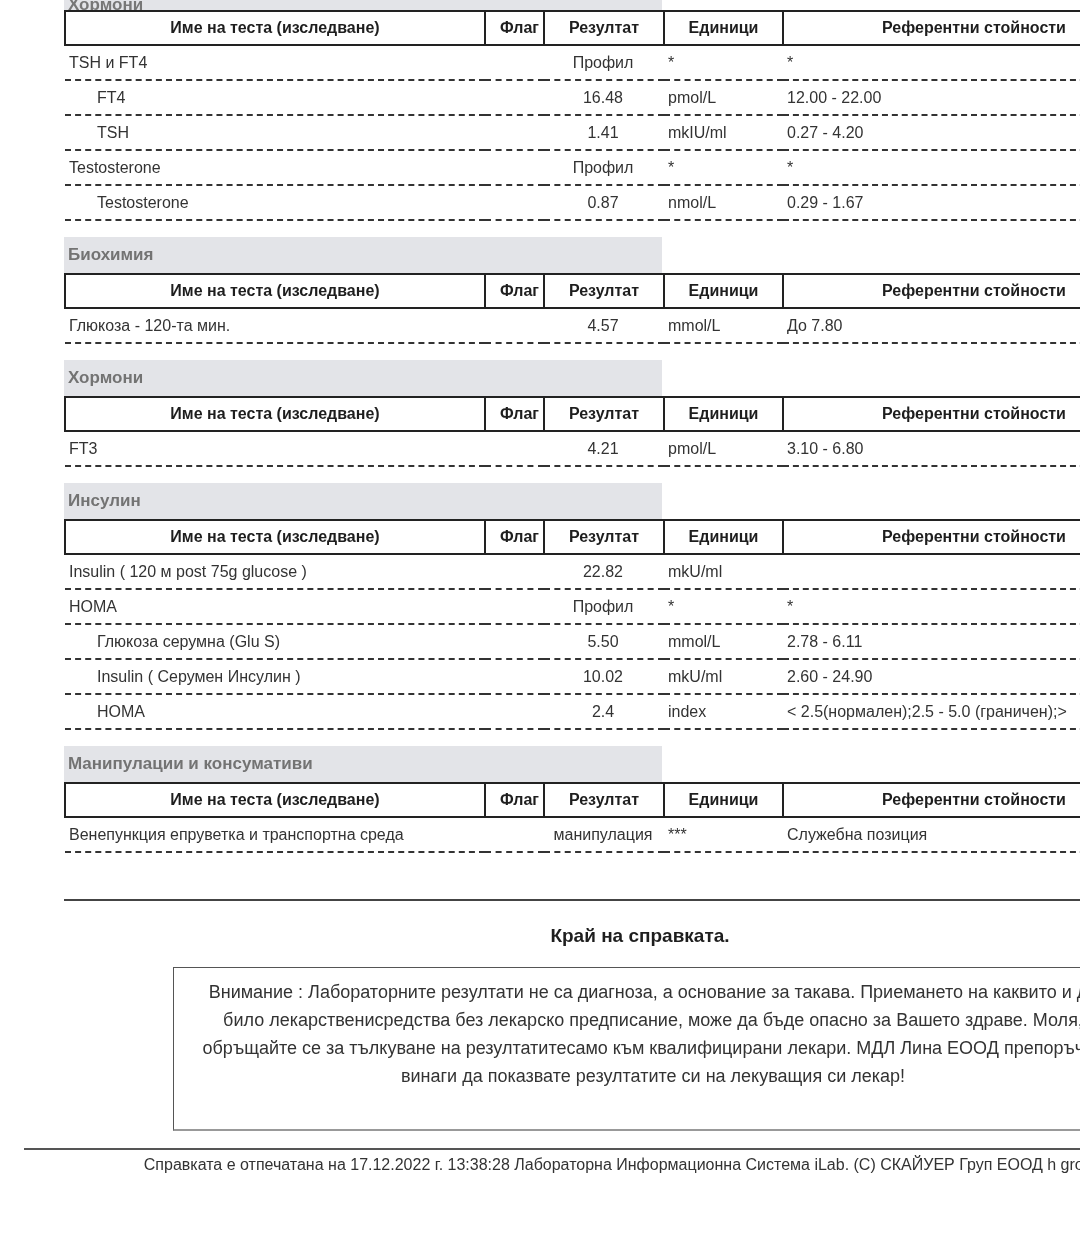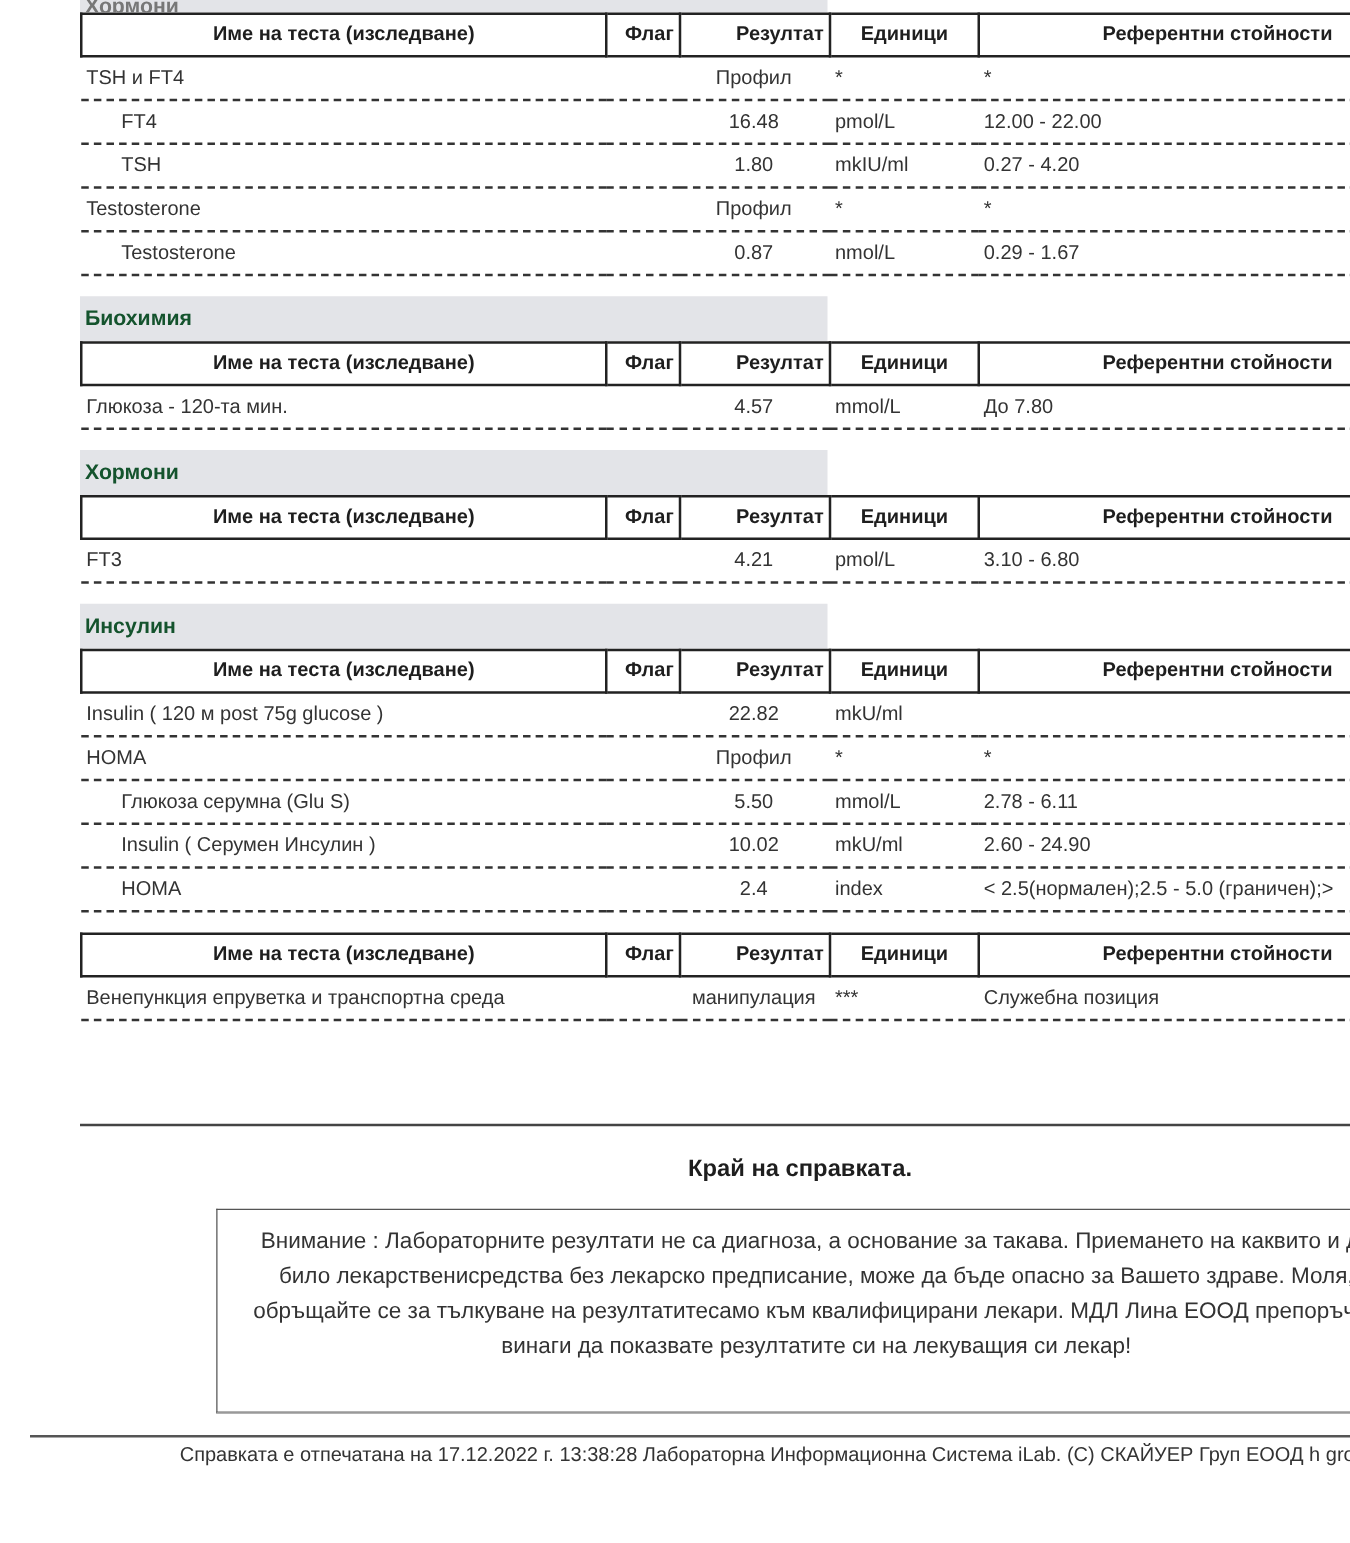--- a/index.html
+++ b/index.html
@@ -1,28 +1,28 @@
 <!DOCTYPE html>
 <html><head>
 <meta charset="utf-8">
 <style>
   html, body { margin:0; padding:0; background:#fff; }
   body { width:1080px; height:1234px; position:relative; overflow:hidden;
          font-family:"Liberation Sans", "DejaVu Sans", sans-serif; color:#2a2a2a; }
   .page { position:absolute; left:64px; top:0; width:1100px; }
   .section { position:relative; }
   .sec-title { background:#e3e4e8; width:598px; height:36px; box-sizing:border-box;
-               padding:0 4px; font-weight:bold; font-size:17px; line-height:36px; color:#14532d; }
+               padding:0 4px; font-weight:bold; font-size:17px; line-height:36px; color:#737373; }
   .sec-title.cut { height:11px; line-height:11px; overflow:hidden; color:#777; }
   table { border-collapse:collapse; table-layout:fixed; width:1100px; }
   col.c-name { width:420px; } col.c-flag { width:59px; } col.c-res { width:120px; }
   col.c-unit { width:119px; } col.c-ref { width:382px; }
   th { border:2px solid #222; height:32px; font-size:16px; font-weight:bold; padding:0 4px;
        text-align:center; color:#1e1e1e; white-space:nowrap; }
-  th.r { text-align:right; } th.c { text-align:right; }
+  th.r { text-align:center; } th.c { text-align:right; }
   td { font-size:16px; height:33px; padding:0 4px; border-bottom:2px dashed #333;
        white-space:nowrap; overflow:hidden; color:#333; font-weight:normal; }
   td.r { text-align:center; padding-right:6px; }
   td.indent { padding-left:32px; }
   .gap { height:16px; }
   .rule { position:absolute; left:64px; top:899px; width:1016px; border-top:2px solid #444; }
   .end { position:absolute; left:0; width:1280px; top:925px; text-align:center;
          font-weight:bold; font-size:19px; color:#1e1e1e; }
   .notice { position:absolute; left:173px; top:967px; width:960px; height:164px; box-sizing:border-box;
             border:1px solid #555; border-bottom:2px solid #999; padding:10px 12px; text-align:center;
@@ -65,21 +65,21 @@
           <tr>
             <td class="indent">FT4</td>
             <td></td>
             <td class="r">16.48</td>
             <td>pmol/L</td>
             <td>12.00 - 22.00</td>
           </tr>
           <tr>
             <td class="indent">TSH</td>
             <td></td>
-            <td class="r">1.80</td>
+            <td class="r">1.41</td>
             <td>mkIU/ml</td>
             <td>0.27 - 4.20</td>
           </tr>
           <tr>
             <td>Testosterone</td>
             <td></td>
             <td class="r">Профил</td>
             <td>*</td>
             <td>*</td>
           </tr>
@@ -213,20 +213,21 @@
             <td class="r">2.4</td>
             <td>index</td>
             <td>&lt; 2.5(нормален);2.5 - 5.0 (граничен);&gt;</td>
           </tr>
         </tbody>
     </table>
     <div class="gap"></div>
   </div>
 
   <div class="section">
+    <div class="sec-title">Манипулации и консумативи</div>
     <table>
       <colgroup>
           <col class="c-name">
           <col class="c-flag">
           <col class="c-res">
           <col class="c-unit">
           <col class="c-ref">
         </colgroup>
       <thead>
         <tr>

